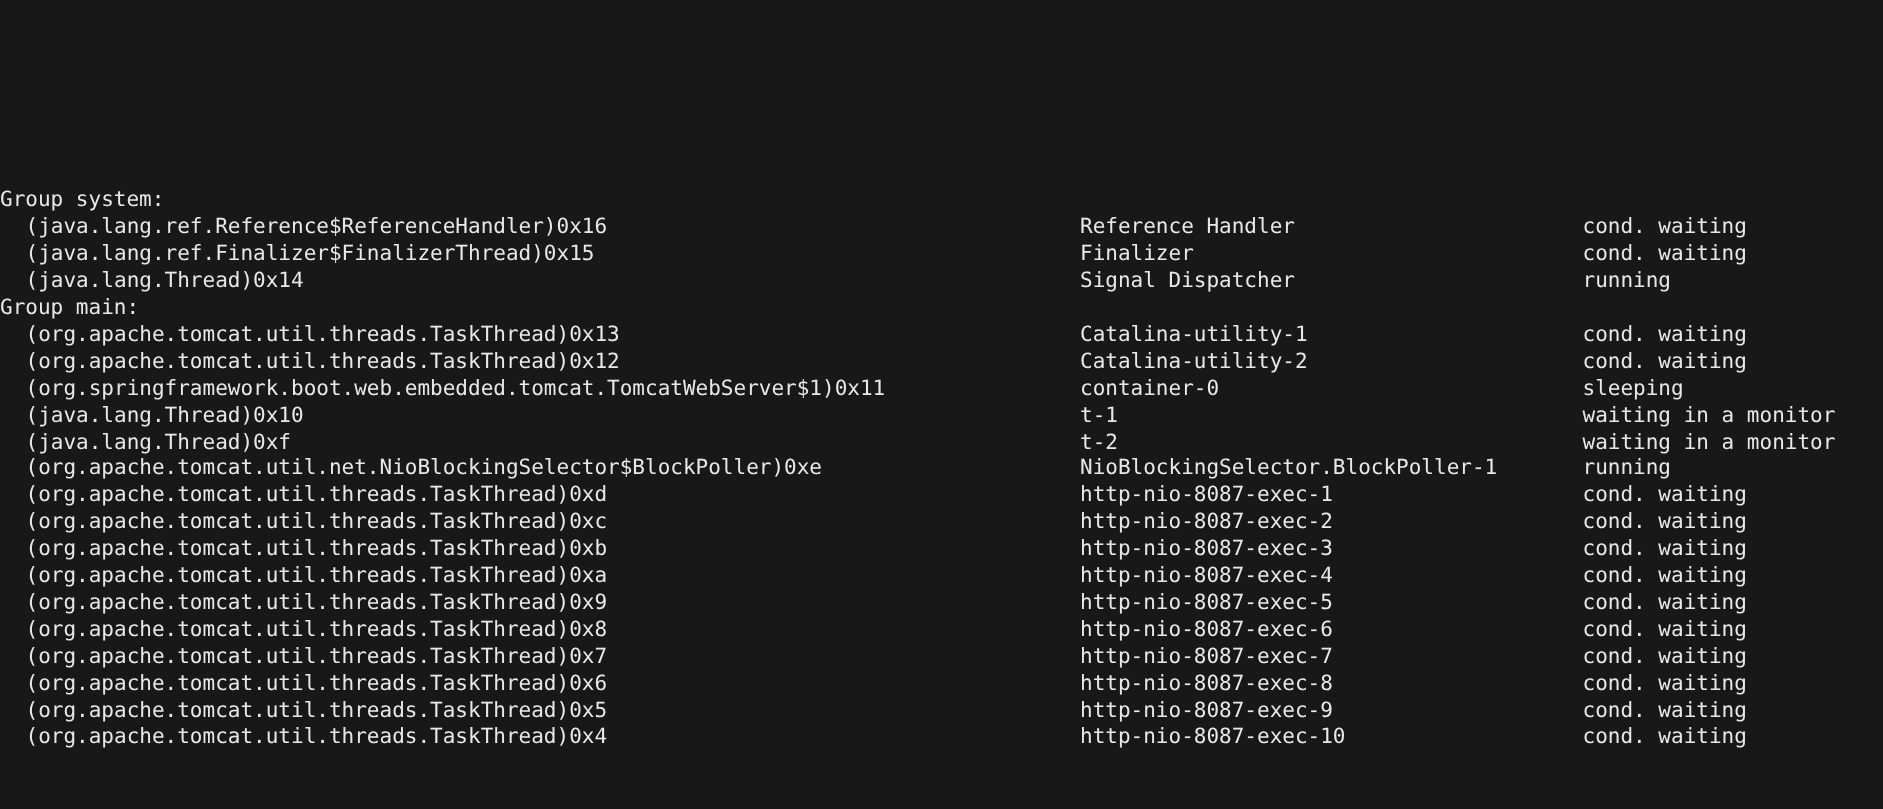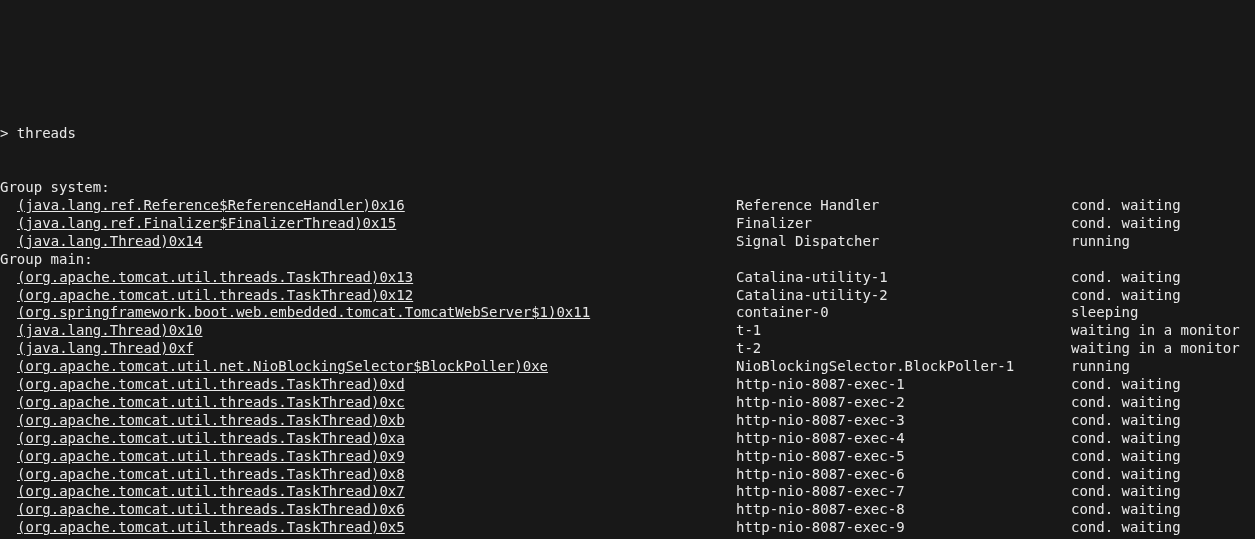--- a/index.html
+++ b/index.html
@@ -14,30 +14,29 @@
     height: 539px;
     overflow: hidden;
     white-space: pre;
   }
   .term {
     padding: 0;
   }
   .row {
     display: block;
   }
-  .c-class { display:inline-block; width: 720px; text-decoration: underline; }   
-  .c-name  { display:inline-block; width: 335px; margin-left: 16px;  }  
+  .c-class { display:inline-block; width: 720px; }   
+  .c-name  { display:inline-block; width: 335px;  }  
   .c-state { display:inline-block;text-align:right; }                 
   .indent  { display:inline-block; width: 17px; }    
 </style>
 </head>
 <body>
 
 
 
 <div class="term">
-  <span class="row">&gt; threads</span>
   <div id="groups"><span class="row">Group system:</span><span class="row"><span class="indent"></span><span class="c-class" style="width: 703px;"><span>(java.lang.ref.Reference$ReferenceHandler)0x16</span></span><span class="c-name">Reference Handler</span><span class="c-state">cond. waiting</span></span><span class="row"><span class="indent"></span><span class="c-class" style="width: 703px;"><span>(java.lang.ref.Finalizer$FinalizerThread)0x15</span></span><span class="c-name">Finalizer</span><span class="c-state">cond. waiting</span></span><span class="row"><span class="indent"></span><span class="c-class" style="width: 703px;"><span>(java.lang.Thread)0x14</span></span><span class="c-name">Signal Dispatcher</span><span class="c-state">running</span></span><span class="row">Group main:</span><span class="row"><span class="indent"></span><span class="c-class" style="width: 703px;"><span>(org.apache.tomcat.util.threads.TaskThread)0x13</span></span><span class="c-name">Catalina-utility-1</span><span class="c-state">cond. waiting</span></span><span class="row"><span class="indent"></span><span class="c-class" style="width: 703px;"><span>(org.apache.tomcat.util.threads.TaskThread)0x12</span></span><span class="c-name">Catalina-utility-2</span><span class="c-state">cond. waiting</span></span><span class="row"><span class="indent"></span><span class="c-class" style="width: 703px;"><span>(org.springframework.boot.web.embedded.tomcat.TomcatWebServer$1)0x11</span></span><span class="c-name">container-0</span><span class="c-state">sleeping</span></span><span class="row"><span class="indent"></span><span class="c-class" style="width: 703px;"><span>(java.lang.Thread)0x10</span></span><span class="c-name">t-1</span><span class="c-state">waiting in a monitor</span></span><span class="row"><span class="indent"></span><span class="c-class" style="width: 703px;"><span>(java.lang.Thread)0xf</span></span><span class="c-name">t-2</span><span class="c-state">waiting in a monitor</span></span><span class="row"><span class="indent"></span><span class="c-class" style="width: 703px;"><span>(org.apache.tomcat.util.net.NioBlockingSelector$BlockPoller)0xe</span></span><span class="c-name">NioBlockingSelector.BlockPoller-1</span><span class="c-state">running</span></span><span class="row"><span class="indent"></span><span class="c-class" style="width: 703px;"><span>(org.apache.tomcat.util.threads.TaskThread)0xd</span></span><span class="c-name">http-nio-8087-exec-1</span><span class="c-state">cond. waiting</span></span><span class="row"><span class="indent"></span><span class="c-class" style="width: 703px;"><span>(org.apache.tomcat.util.threads.TaskThread)0xc</span></span><span class="c-name">http-nio-8087-exec-2</span><span class="c-state">cond. waiting</span></span><span class="row"><span class="indent"></span><span class="c-class" style="width: 703px;"><span>(org.apache.tomcat.util.threads.TaskThread)0xb</span></span><span class="c-name">http-nio-8087-exec-3</span><span class="c-state">cond. waiting</span></span><span class="row"><span class="indent"></span><span class="c-class" style="width: 703px;"><span>(org.apache.tomcat.util.threads.TaskThread)0xa</span></span><span class="c-name">http-nio-8087-exec-4</span><span class="c-state">cond. waiting</span></span><span class="row"><span class="indent"></span><span class="c-class" style="width: 703px;"><span>(org.apache.tomcat.util.threads.TaskThread)0x9</span></span><span class="c-name">http-nio-8087-exec-5</span><span class="c-state">cond. waiting</span></span><span class="row"><span class="indent"></span><span class="c-class" style="width: 703px;"><span>(org.apache.tomcat.util.threads.TaskThread)0x8</span></span><span class="c-name">http-nio-8087-exec-6</span><span class="c-state">cond. waiting</span></span><span class="row"><span class="indent"></span><span class="c-class" style="width: 703px;"><span>(org.apache.tomcat.util.threads.TaskThread)0x7</span></span><span class="c-name">http-nio-8087-exec-7</span><span class="c-state">cond. waiting</span></span><span class="row"><span class="indent"></span><span class="c-class" style="width: 703px;"><span>(org.apache.tomcat.util.threads.TaskThread)0x6</span></span><span class="c-name">http-nio-8087-exec-8</span><span class="c-state">cond. waiting</span></span><span class="row"><span class="indent"></span><span class="c-class" style="width: 703px;"><span>(org.apache.tomcat.util.threads.TaskThread)0x5</span></span><span class="c-name">http-nio-8087-exec-9</span><span class="c-state">cond. waiting</span></span><span class="row"><span class="indent"></span><span class="c-class" style="width: 703px;"><span>(org.apache.tomcat.util.threads.TaskThread)0x4</span></span><span class="c-name">http-nio-8087-exec-10</span><span class="c-state">cond. waiting</span></span></div>
   
 </div>
 
 
 
 
 </body></html>

